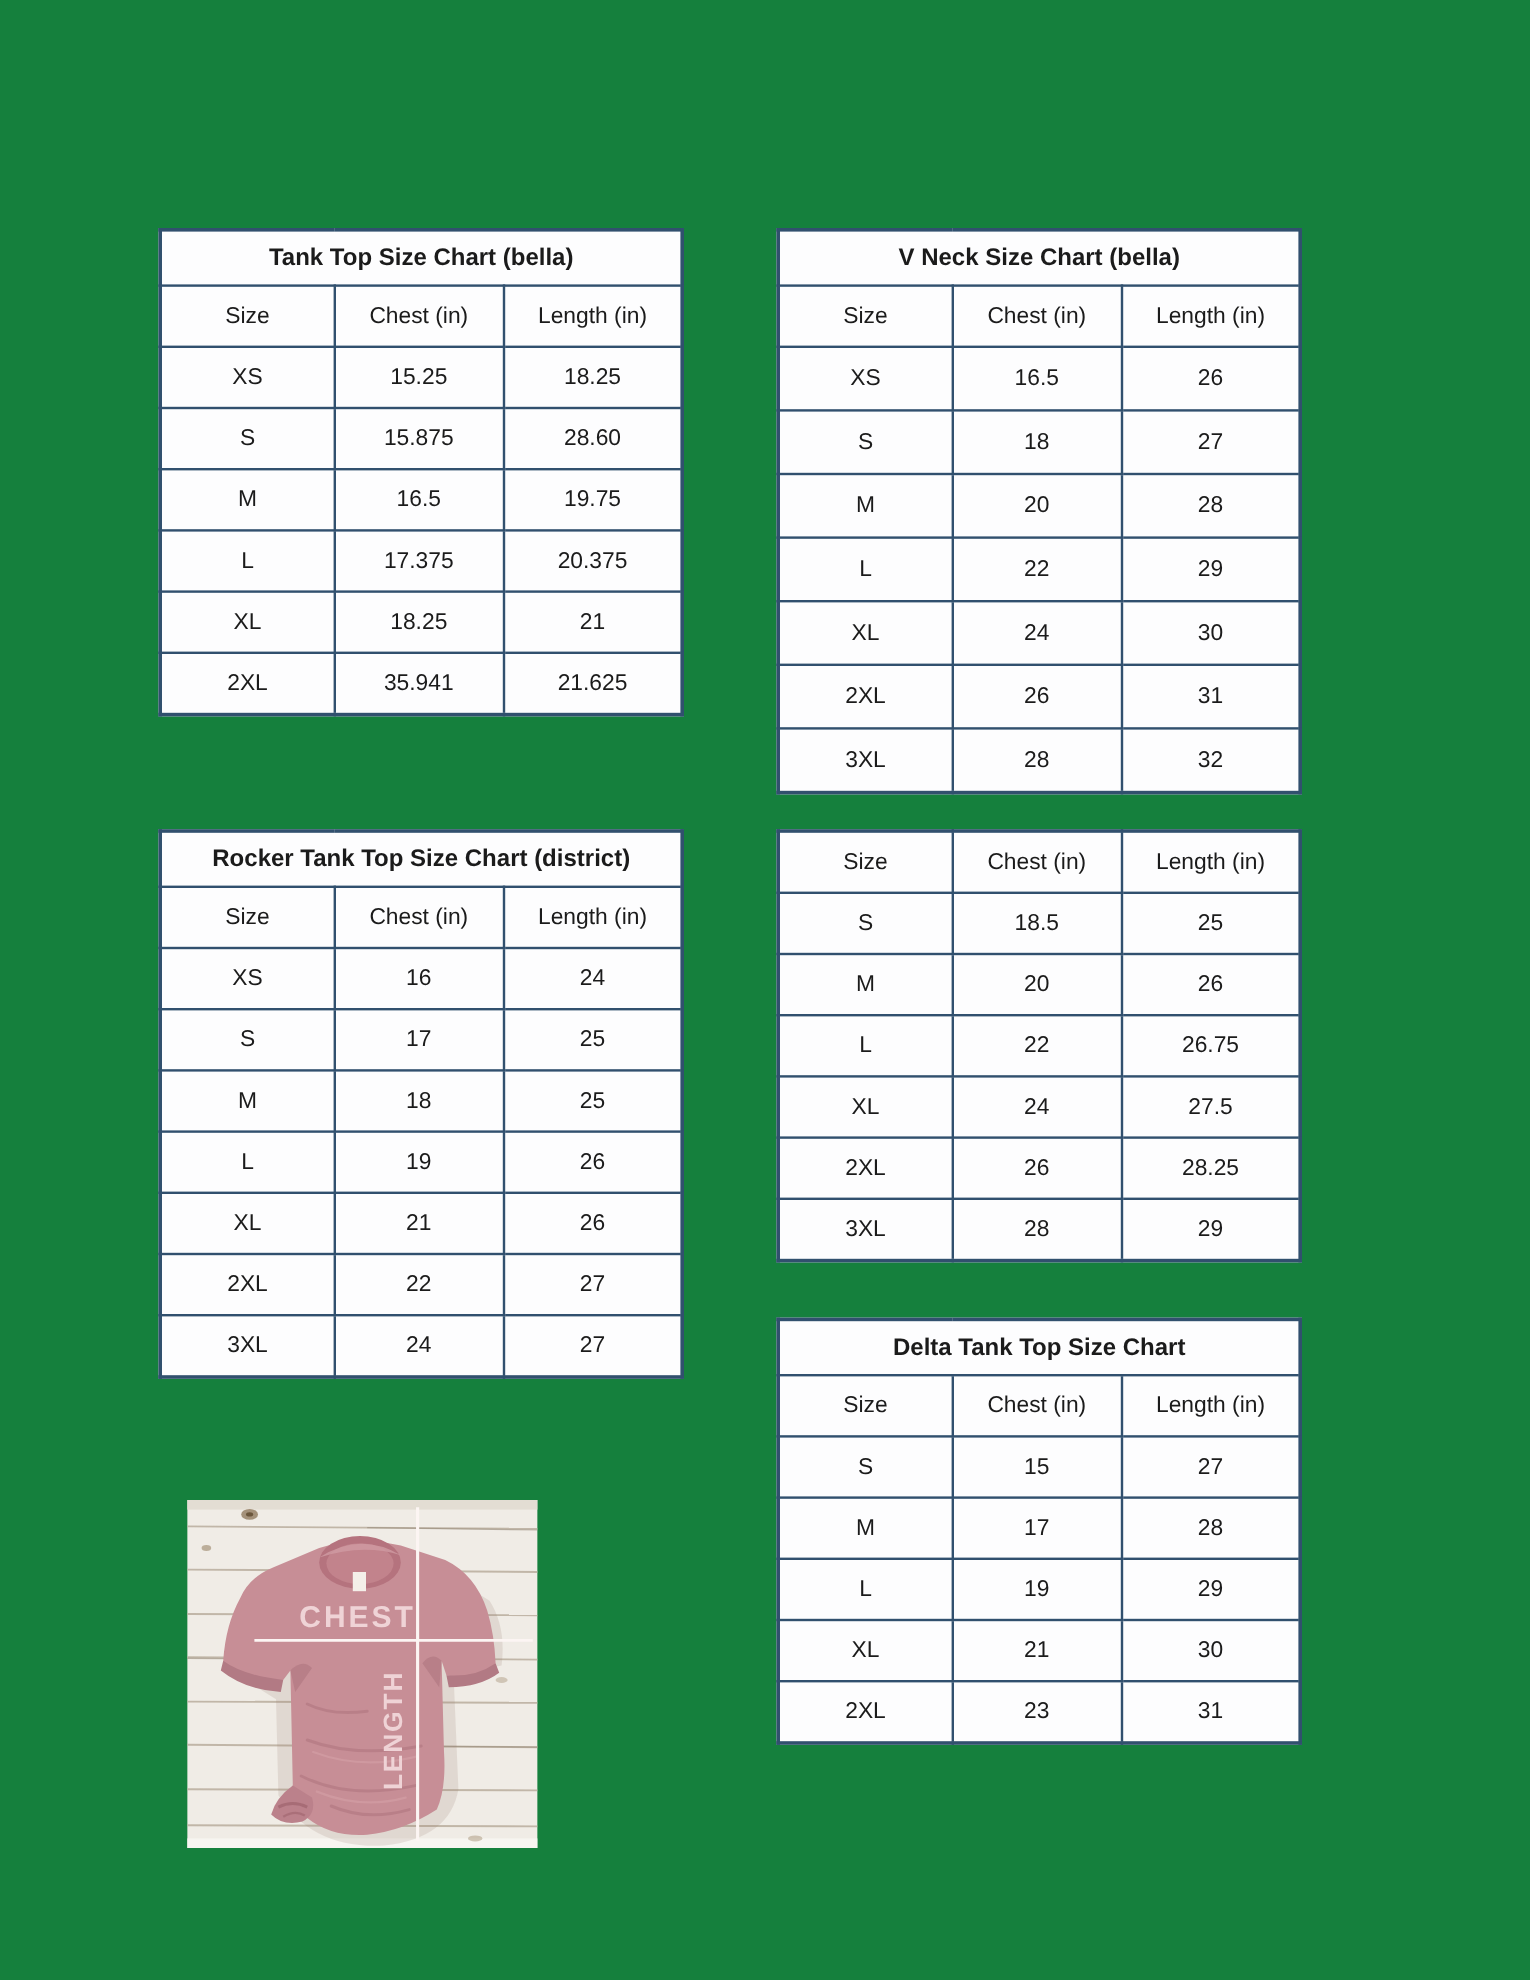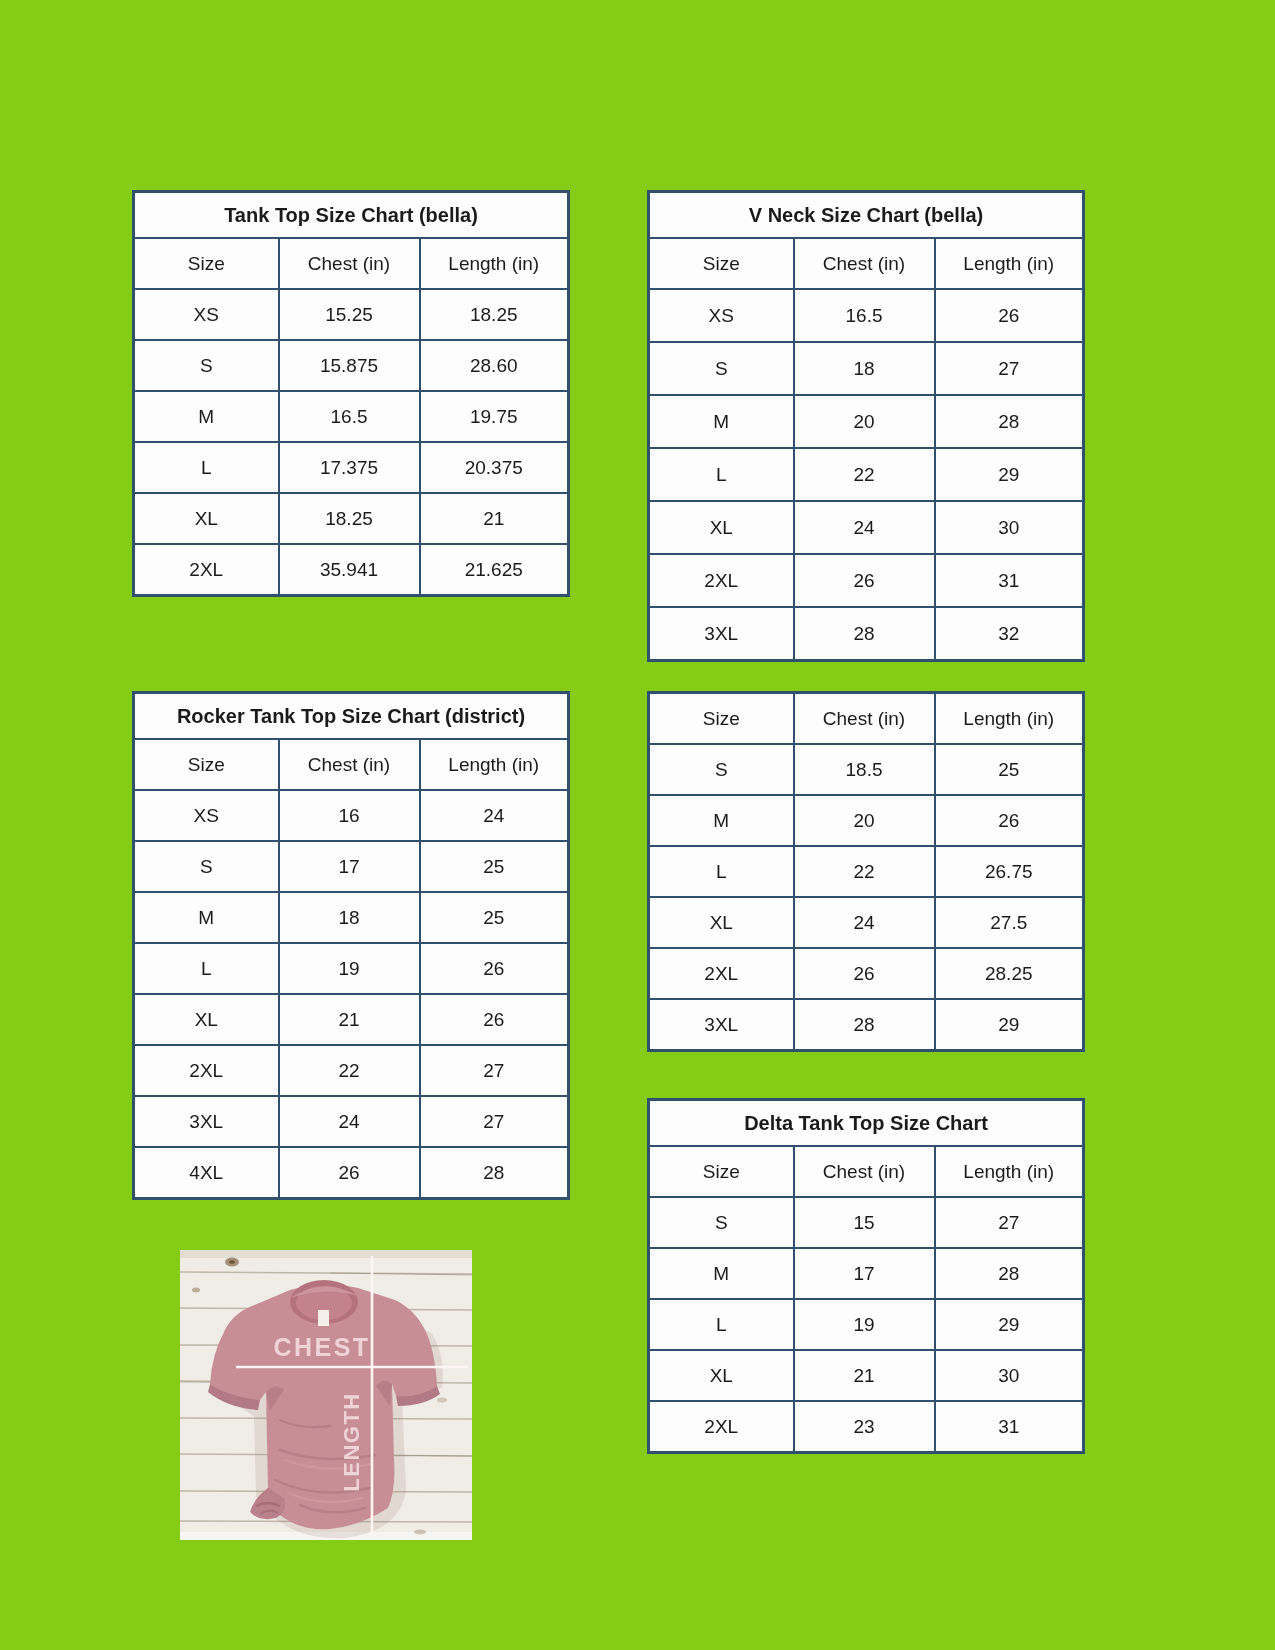--- a/index.html
+++ b/index.html
@@ -1,19 +1,19 @@
 <!DOCTYPE html>
 <html><head>
 <meta charset="utf-8">
 <style>
   html,body{margin:0;padding:0;background:#ffffff;}
   #page{
     position:relative;
     width:1275px;height:1650px;
-    background:#84cc16;
+    background:#15803d;
     font-family:"Liberation Sans", sans-serif;
     color:#1b1b1b;
     overflow:hidden;
   }
   table.size-chart{
     position:absolute;
     border-collapse:collapse;
     table-layout:fixed;
     width:435px;
     background:#fdfdfe;
@@ -31,21 +31,21 @@
     height:44px;
     font-size:20px;
     font-weight:bold;
   }
   table.size-chart th.col-head{height:49px;}
   table.size-chart td{height:49px;}
   table.rows-53 td{height:51px;}
   
   #measure-photo{
     position:absolute;
-    left:180px;top:1250px;
+    left:156px;top:1250px;
     width:292px;height:290px;
   }
 </style>
 </head>
 <body>
 
 <div id="page">
 
   <table class="size-chart" style="left:132px;top:190px;">
     <colgroup>
@@ -196,25 +196,20 @@
         </tr>
         <tr>
           <td>2XL</td>
           <td>22</td>
           <td>27</td>
         </tr>
         <tr>
           <td>3XL</td>
           <td>24</td>
           <td>27</td>
-        </tr>
-        <tr>
-          <td>4XL</td>
-          <td>26</td>
-          <td>28</td>
         </tr>
       </tbody>
   </table>
 
   <table class="size-chart" style="left:647px;top:691px;">
     <colgroup>
         <col style="width:145px">
         <col style="width:141px">
         <col style="width:149px">
       </colgroup>

